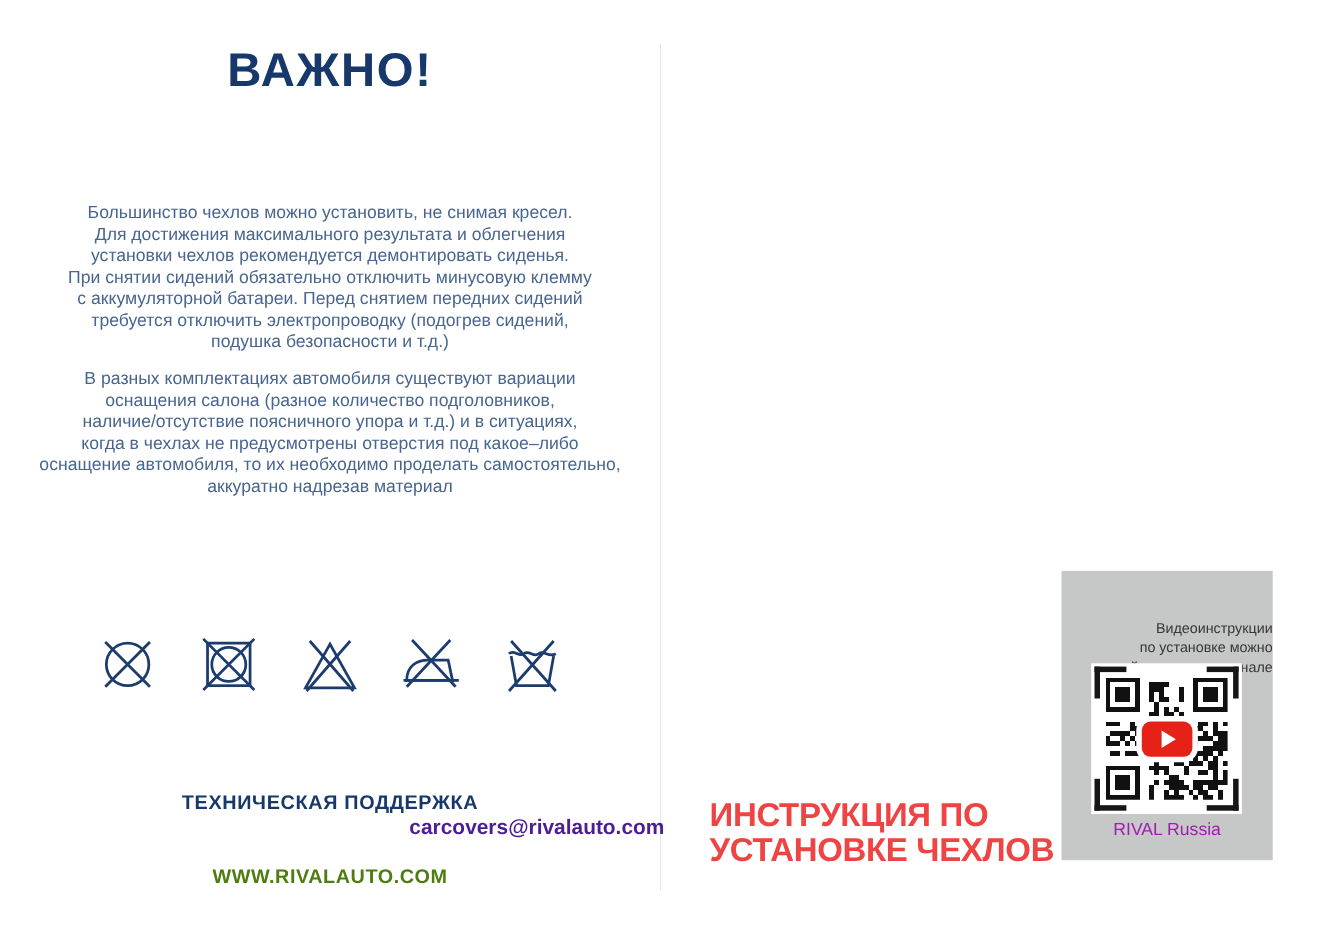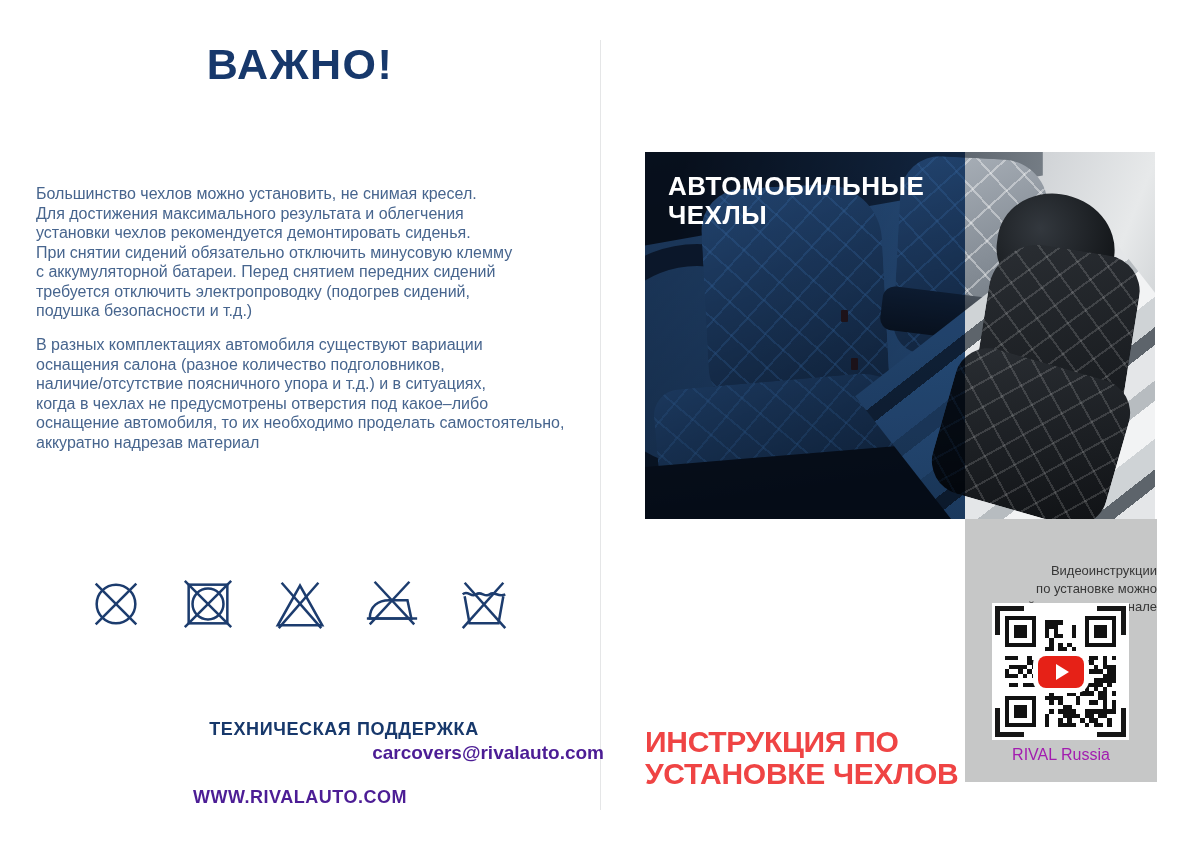--- a/index.html
+++ b/index.html
@@ -3,32 +3,32 @@
 <meta charset="utf-8">
 <style>
   html,body{margin:0;padding:0;background:#fff;}
   .page{position:relative;width:1200px;height:849px;background:#ffffff;overflow:hidden;
         font-family:"Liberation Sans","DejaVu Sans",sans-serif;}
   .fold-divider{position:absolute;left:600px;top:40px;width:1px;height:770px;background:#e5e6e7;}
 
   
   .h-important{position:absolute;left:0;top:40px;width:600px;text-align:center;
                font-size:43px;font-weight:bold;color:#17386b;letter-spacing:1.5px;}
-  .para{position:absolute;left:0;width:600px;font-size:16px;line-height:19.5px;
-        color:#47658e;white-space:pre-line;padding-left:36px;}
+  .para{position:absolute;left:0;width:600px;text-align:center;font-size:16px;line-height:19.5px;
+        color:#47658e;white-space:pre-line;}
   .para-1{top:184px;}
   .para-2{top:335px;}
   .care-row{position:absolute;left:0;top:575px;width:600px;display:flex;justify-content:center;gap:34px;}
   .care-row svg{display:block;stroke:#1c3c6e;fill:none;stroke-width:2.6;}
   .support-h{position:absolute;left:0;top:719px;width:600px;text-align:center;
-             font-size:18px;font-weight:bold;color:#17386b;letter-spacing:.6px;padding-left:44px;}
+             font-size:18px;font-weight:bold;color:#17386b;letter-spacing:.6px;}
   .support-e{position:absolute;left:4px;top:742px;width:600px;text-align:right;
              font-size:19px;font-weight:bold;color:#4c1d95;}
   .website{position:absolute;left:0;top:787px;width:600px;text-align:center;
-           font-size:18px;font-weight:bold;color:#4c1d95;letter-spacing:.5px;}
+           font-size:18px;font-weight:bold;color:#4d7c0f;letter-spacing:.5px;}
 
   
   .photo{position:absolute;left:645px;top:152px;width:510px;height:367px;overflow:hidden;isolation:isolate;
          background:linear-gradient(112deg,#868d94 0%,#aab0b5 35%,#d2d5d8 62%,#e7e9ea 78%,#b4b9bd 100%);}
   .ph-roof{position:absolute;left:0;top:0;width:78%;height:130px;
            background:linear-gradient(100deg,#23282f 10%,#4d555e 60%,#7a828a 100%);
            clip-path:polygon(0 0,100% 0,100% 18%,0 72%);}
   .ph-floor{position:absolute;left:0;bottom:0;width:66%;height:80px;background:#262d36;
             clip-path:polygon(0 35%,100% 0,100% 100%,0 100%);}
   .wheel{position:absolute;left:-70px;top:92px;width:200px;height:200px;border:22px solid #3a414b;border-radius:50%;}
@@ -146,38 +146,20 @@
         <line x1="10" y1="8" x2="52" y2="55"></line>
           <line x1="50" y1="8" x2="8" y2="55"></line>
       </svg>
     </span>
   </div>
 
   <div class="support-h">ТЕХНИЧЕСКАЯ ПОДДЕРЖКА</div>
   <div class="support-e">carcovers@rivalauto.com</div>
   <div class="website">WWW.RIVALAUTO.COM</div>
 
-  <div class="photo">
-    <div class="ph-roof"></div>
-    <div class="wheel"></div>
-    <div class="seat2-back quilt-gray"></div>
-    <div class="seat1-back quilt-gray"></div>
-    <div class="armrest"></div>
-    <div class="red-tag tag-1"></div>
-    <div class="red-tag tag-2"></div>
-    <div class="seat1-base quilt-gray"></div>
-    <div class="ph-floor"></div>
-    <div class="sill"></div>
-    <div class="seatR-head"></div>
-    <div class="seatR-back quilt-dark"></div>
-    <div class="seatR-cushion quilt-dark"></div>
-    <div class="overlay"></div>
-    <div class="photo-title">АВТОМОБИЛЬНЫЕ
-ЧЕХЛЫ</div>
-  </div>
 
   <div class="video-box">
     <div class="video-note">Видеоинструкции
 по установке можно
 найти на нашем канале</div>
     <div class="qr-box">
       <span class="br br-tl"></span>
       <span class="br br-tr"></span>
       <span class="br br-bl"></span>
       <span class="br br-br"></span>

